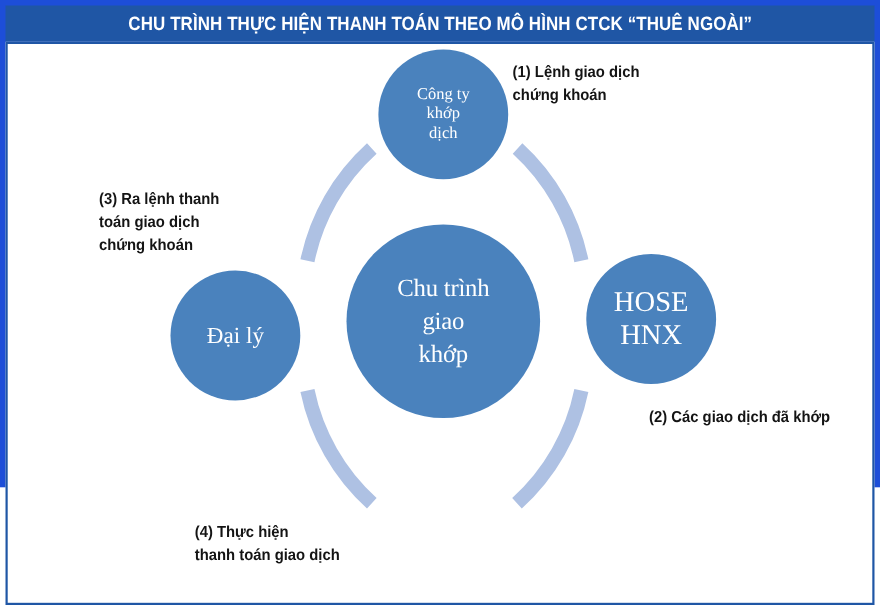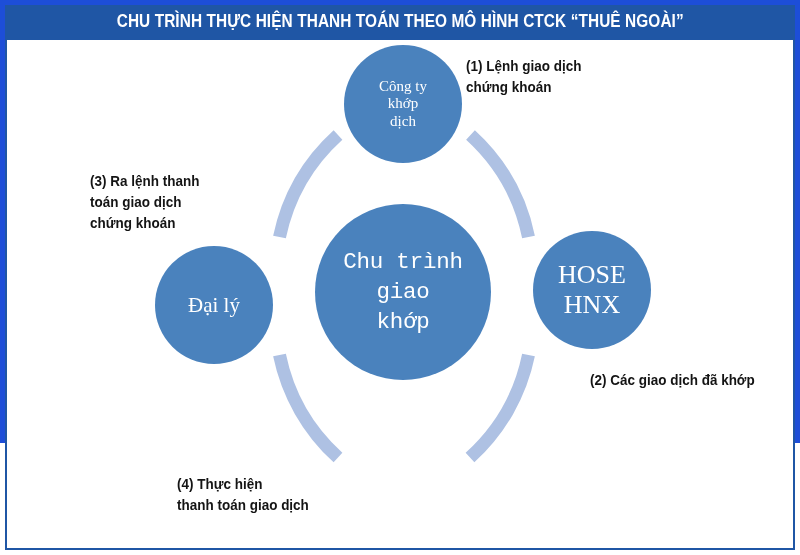--- a/index.html
+++ b/index.html
@@ -97,21 +97,21 @@
   }
   #node-dai-ly {
     left: 148px;  top: 206px;
     width: 118px; height: 118px;
     font-size: 21px;
   }
 
   #node-center {
     left: 308px;  top: 164px;
     width: 176px; height: 176px;
-    font-family: Liberation Mono, monospace;
+    font-family: Liberation Serif, serif;
     font-size: 22.5px;
     line-height: 1.34;
     letter-spacing: -0.2px;
   }
 
   .node-text { display: block; }
 
   
   .callout {
     position: absolute;

